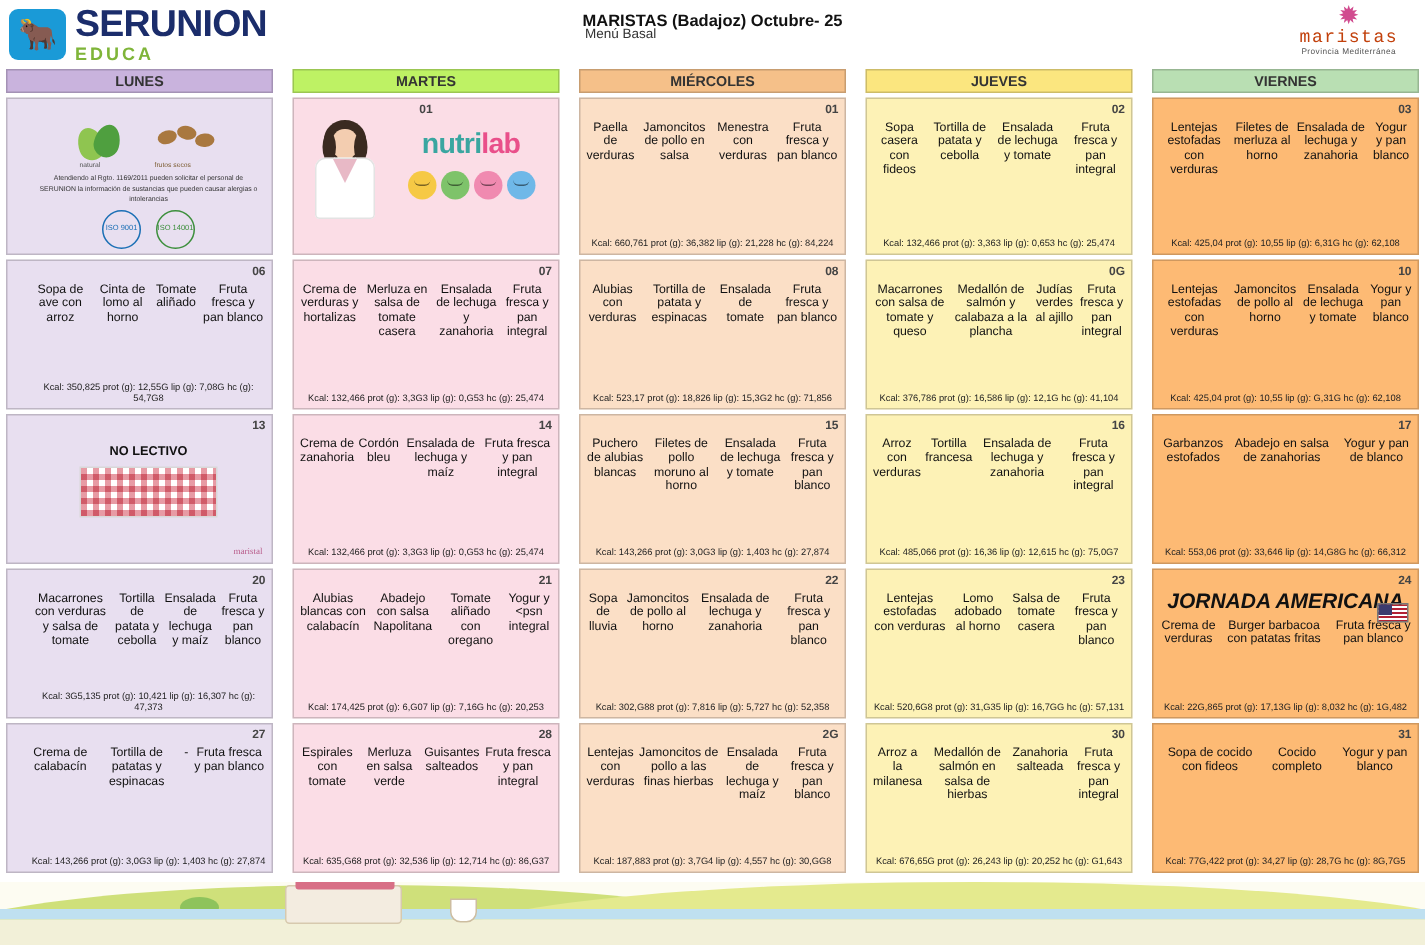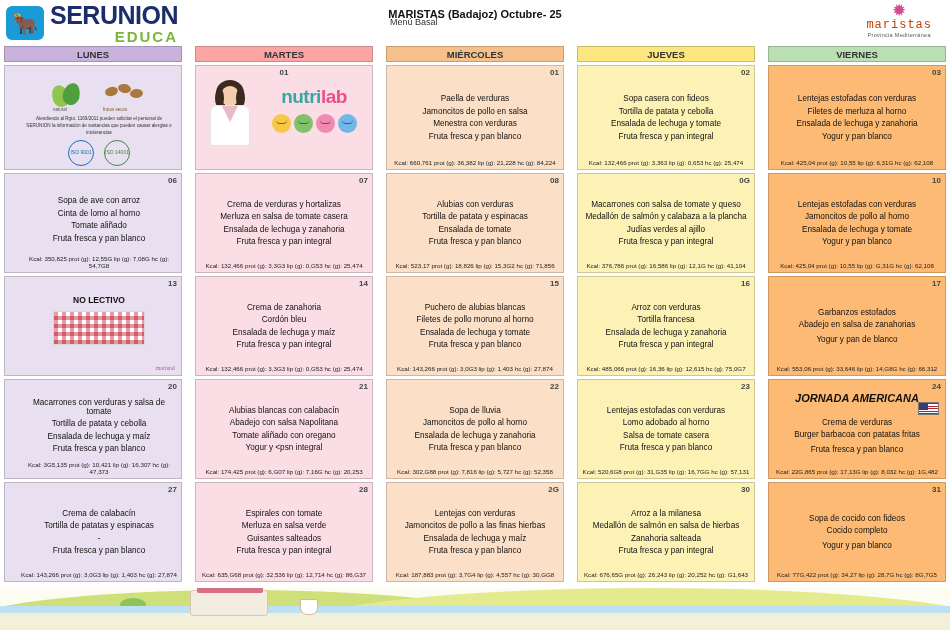--- a/index.html
+++ b/index.html
@@ -20,22 +20,22 @@
   .bison-badge {
     width:38px; height:34px; border-radius:6px;
     background:#1a9ad7; display:flex; align-items:center; justify-content:center;
     color:#fff; font-size:21px; line-height:1;
   }
   .brand-text { line-height:1; }
   .brand-name {
     font-size:25px; font-weight:bold; color:#1b2d6b; letter-spacing:-0.5px;
   }
   .brand-sub {
-    font-size:15px; font-weight:bold; color:#7fb539; letter-spacing:2px;
-    text-align:right; margin-top:1px;
+    font-size:12px; font-weight:bold; color:#7fb539; letter-spacing:2px;
+    margin-top:1px;
   }
   .menu-basal {
     position:absolute; left:390px; top:17px;
     font-size:9px; color:#333;
   }
   .center-title {
     position:absolute; left:0; right:0; top:8px;
     text-align:center; font-size:11px; font-weight:bold; color:#111;
   }
   .maristas-logo {
@@ -64,28 +64,28 @@
     border:1px solid rgba(0,0,0,.18);
     padding:2px 4px 3px 4px;
     position:relative;
     min-height:100px;
     display:flex; flex-direction:column;
   }
   .cell .daynum {
     text-align:right; font-size:8px; color:#444; font-weight:bold; height:10px;
   }
   .dishes {
-    flex:1; display:flex; flex-direction:column; justify-content:center;
+    flex:1; display:flex; flex-direction:row; justify-content:center;
     gap:3px; padding:2px 0 1px 0;
   }
   .dish {
     font-size:8.2px; text-align:center; color:#111; line-height:1.15;
   }
   .jornada {
-    font-size:11px; font-style:italic; font-weight:bold; text-align:center;
+    font-size:14px; font-style:italic; font-weight:bold; text-align:center;
     color:#111; margin-bottom:2px;
   }
   .kcal {
     font-size:6.2px; text-align:center; color:#222; margin-top:auto;
     padding-top:2px;
   }
   .flag {
     position:absolute; right:6px; top:22px; width:21px; height:13px;
     border:0.5px solid #777;
     background:
@@ -98,21 +98,21 @@
     content:""; position:absolute; left:0; top:0; width:9px; height:7px;
     background:#3c3b6e;
   }
   
   .c-lun { background:#e8dff0;padding-left:16px; }
   .c-mar { background:#fbdde6; }
   .c-mie { background:#fbdfc6; }
   .c-jue { background:#fdf2b6; }
   .c-vie { background:#fdba74; }
   .h-lun { background:#c9b3dd; }
-  .h-mar { background:#fca5a5;text-align:right; }
+  .h-mar { background:#bef264;text-align:right; }
   .h-mie { background:#f5c089; }
   .h-jue { background:#fbe67f; }
   .h-vie { background:#b9dfb3; }
   .no-lectivo-label {
     text-align:center; font-size:8.5px; font-weight:bold; color:#111; margin-top:6px;
   }
   .tablecloth {
     margin:6px auto 0 auto; width:92px; height:34px;
     background:
       repeating-linear-gradient(0deg, rgba(214,76,92,.55) 0 4px, rgba(255,255,255,.85) 4px 8px),

